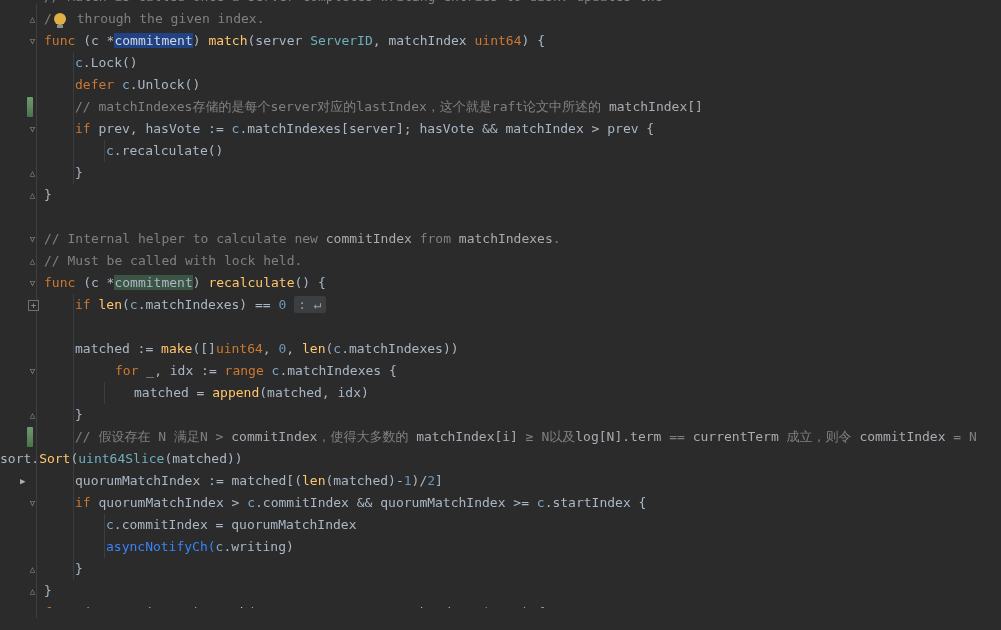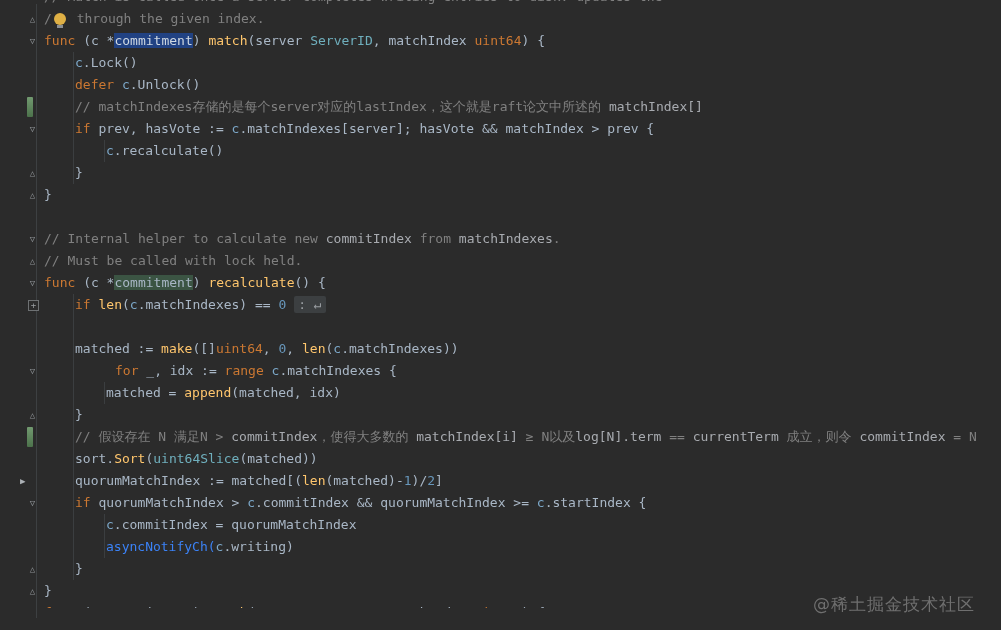--- a/index.html
+++ b/index.html
@@ -108,35 +108,35 @@
         <div class="ct" style="padding-left: 75px;"><span style="color: rgb(169, 183, 198);">matched := </span><span style="color: rgb(255, 198, 109);">make</span><span style="color: rgb(169, 183, 198);">([]</span><span style="color: rgb(204, 120, 50);">uint64</span><span style="color: rgb(169, 183, 198);">, </span><span style="color: rgb(104, 151, 187);">0</span><span style="color: rgb(169, 183, 198);">, </span><span style="color: rgb(255, 198, 109);">len</span><span style="color: rgb(169, 183, 198);">(</span><span style="color: rgb(124, 168, 201);">c</span><span style="color: rgb(169, 183, 198);">.matchIndexes))</span></div>
       </div>
       <div class="line">
         <span class="gicon">▽</span>
         <span class="guide" style="left: 73px;"></span>
         <div class="ct" style="padding-left: 75px; margin-left: 40px;"><span style="color: rgb(204, 120, 50);">for </span><span style="color: rgb(169, 183, 198);">_, idx := </span><span style="color: rgb(204, 120, 50);">range </span><span style="color: rgb(124, 168, 201);">c</span><span style="color: rgb(169, 183, 198);">.matchIndexes {</span></div>
       </div>
       <div class="line">
         <span class="guide" style="left: 73px;"></span>
         <span class="guide" style="left: 104px;"></span>
-        <div class="ct" style="padding-left: 106px;"><span style="color: rgb(169, 183, 198);">matched = </span><span style="color: rgb(255, 198, 109);">append</span><span style="color: rgb(169, 183, 198);">(matched, idx)</span></div>
+        <div class="ct" style="padding-left: 106px; margin-left: 28px;"><span style="color: rgb(169, 183, 198);">matched = </span><span style="color: rgb(255, 198, 109);">append</span><span style="color: rgb(169, 183, 198);">(matched, idx)</span></div>
       </div>
       <div class="line">
         <span class="gicon">△</span>
         <span class="guide" style="left: 73px;"></span>
         <div class="ct" style="padding-left: 75px;"><span style="color: rgb(169, 183, 198);">}</span></div>
       </div>
       <div class="line">
         <span class="gbar"></span>
         <span class="guide" style="left: 73px;"></span>
         <div class="ct" style="padding-left: 75px;"><span style="color: rgb(128, 128, 128);">// 假设存在 N 满足N &gt; </span><span style="color: rgb(168, 171, 176);">commitIndex</span><span style="color: rgb(128, 128, 128);">，使得大多数的 </span><span style="color: rgb(168, 171, 176);">matchIndex[i]</span><span style="color: rgb(128, 128, 128);"> ≥ N以及</span><span style="color: rgb(168, 171, 176);">log[N].term</span><span style="color: rgb(128, 128, 128);"> == </span><span style="color: rgb(168, 171, 176);">currentTerm</span><span style="color: rgb(128, 128, 128);"> 成立，则令 </span><span style="color: rgb(168, 171, 176);">commitIndex</span><span style="color: rgb(128, 128, 128);"> = N</span></div>
       </div>
       <div class="line">
         <span class="guide" style="left: 73px;"></span>
-        <div class="ct" style="padding-left: 75px;"><span style="color: rgb(169, 183, 198);">sort.</span><span style="color: rgb(255, 198, 109);">Sort</span><span style="color: rgb(169, 183, 198);">(</span><span style="color: rgb(111, 175, 189);">uint64Slice</span><span style="color: rgb(169, 183, 198);">(matched))</span></div>
+        <div class="ct" style=""><span style="color: rgb(169, 183, 198);">sort.</span><span style="color: rgb(255, 198, 109);">Sort</span><span style="color: rgb(169, 183, 198);">(</span><span style="color: rgb(111, 175, 189);">uint64Slice</span><span style="color: rgb(169, 183, 198);">(matched))</span></div>
       </div>
       <div class="line">
         <span class="gexec">▶</span>
         <span class="guide" style="left: 73px;"></span>
         <div class="ct" style="padding-left: 75px;"><span style="color: rgb(169, 183, 198);">quorumMatchIndex := matched[(</span><span style="color: rgb(255, 198, 109);">len</span><span style="color: rgb(169, 183, 198);">(matched)-</span><span style="color: rgb(104, 151, 187);">1</span><span style="color: rgb(169, 183, 198);">)/</span><span style="color: rgb(104, 151, 187);">2</span><span style="color: rgb(169, 183, 198);">]</span></div>
       </div>
       <div class="line">
         <span class="gicon">▽</span>
         <span class="guide" style="left: 73px;"></span>
         <div class="ct" style="padding-left: 75px;"><span style="color: rgb(204, 120, 50);">if </span><span style="color: rgb(169, 183, 198);">quorumMatchIndex &gt; </span><span style="color: rgb(124, 168, 201);">c</span><span style="color: rgb(169, 183, 198);">.commitIndex &amp;&amp; quorumMatchIndex &gt;= </span><span style="color: rgb(124, 168, 201);">c</span><span style="color: rgb(169, 183, 198);">.startIndex {</span></div>
@@ -157,14 +157,13 @@
         <div class="ct" style="padding-left: 75px;"><span style="color: rgb(169, 183, 198);">}</span></div>
       </div>
       <div class="line">
         <span class="gicon">△</span>
         <div class="ct" style="padding-left: 44px;"><span style="color: rgb(169, 183, 198);">}</span></div>
       </div>
       <div class="line partial-bottom">
         <div class="ct" style="padding-left: 44px;"><span style="color: rgb(204, 120, 50);">func</span><span style="color: rgb(169, 183, 198);"> (c *commitment) </span><span style="color: rgb(255, 198, 109);">match</span><span style="color: rgb(169, 183, 198);">(server </span><span style="color: rgb(111, 175, 189);">ServerID</span><span style="color: rgb(169, 183, 198);">, matchIndex </span><span style="color: rgb(204, 120, 50);">uint64</span><span style="color: rgb(169, 183, 198);">) {</span></div>
       </div>
     </div>
-  <div class="watermark">@稀土掘金技术社区</div>
 </div>
 
 </body></html>

